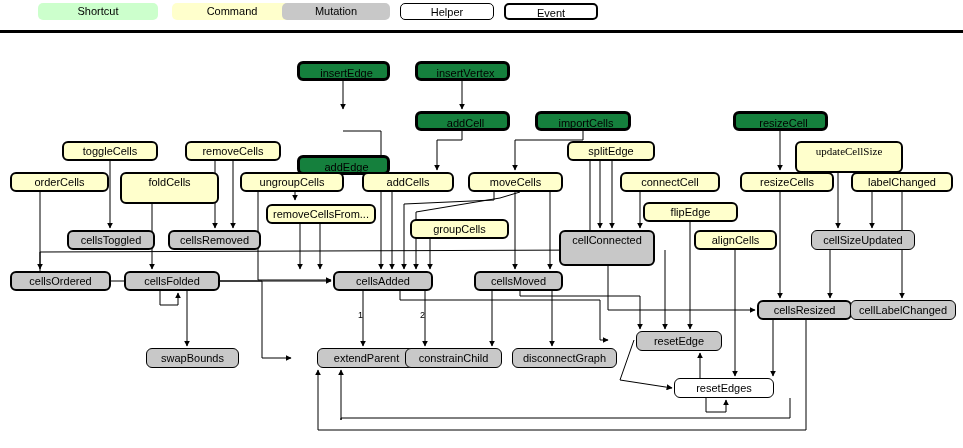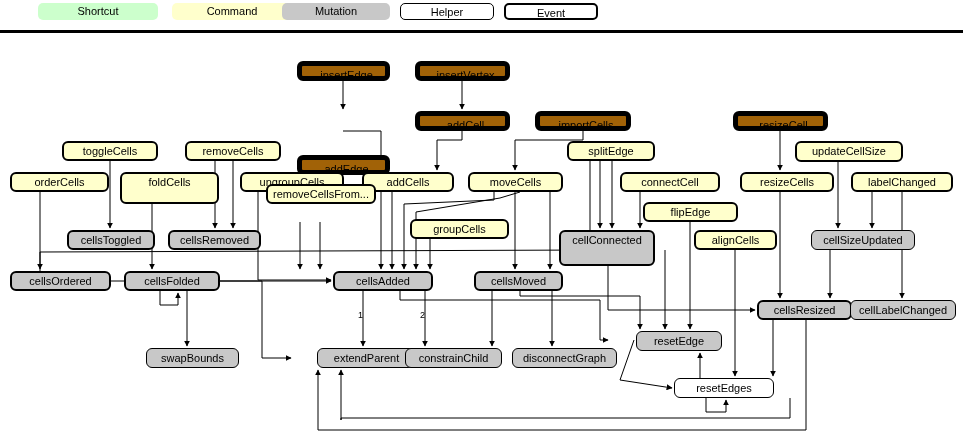--- a/index.html
+++ b/index.html
@@ -17,21 +17,21 @@
   .lg-event{background:#ffffff;border:2px solid #000;}
   #legend-rule{position:absolute;left:0;top:30px;width:963px;height:3px;background:#000;}
 
   
   #edges{position:absolute;left:0;top:0;width:963px;height:448px;}
 
   
   .node{position:absolute;height:20px;line-height:18px;text-align:center;
     font-size:11px;color:#000;box-sizing:border-box;border-radius:6px;
     white-space:nowrap;overflow:hidden;z-index:5;}
-  .n-shortcut{background:#a16207;border:5px solid #000000;padding-left:6px;}
+  .n-shortcut{background:#15803d;border:3px solid #000000;padding-left:6px;}
   .n-command{background:#ffffcc;border:2px solid #000;line-height:16px;}
   .n-mutation{background:#c8c8c8;border:1px solid #000;}
   .n-helper{background:#ffffff;border:1px solid #000;}
   .n-event{background:#c8c8c8;border:2px solid #000;line-height:16px;}
 
   .edge-label{position:absolute;font-size:9px;color:#000;z-index:6;}
 </style>
 </head>
 <body>
 
@@ -135,30 +135,30 @@
 
 <div class="node n-shortcut" style="left: 297px; top: 61px; width: 93px; height: 20px;">insertEdge</div>
     <div class="node n-shortcut" style="left: 415px; top: 61px; width: 95px; height: 20px;">insertVertex</div>
     <div class="node n-shortcut" style="left: 297px; top: 111px; width: 93px; height: 20px; margin-top: 44px;">addEdge</div>
     <div class="node n-shortcut" style="left: 415px; top: 111px; width: 95px; height: 20px;">addCell</div>
     <div class="node n-shortcut" style="left: 535px; top: 111px; width: 96px; height: 20px;">importCells</div>
     <div class="node n-shortcut" style="left: 733px; top: 111px; width: 95px; height: 20px;">resizeCell</div>
     <div class="node n-command" style="left: 62px; top: 141px; width: 96px; height: 20px;">toggleCells</div>
     <div class="node n-command" style="left: 185px; top: 141px; width: 96px; height: 20px;">removeCells</div>
     <div class="node n-command" style="left: 567px; top: 141px; width: 88px; height: 20px;">splitEdge</div>
-    <div class="node n-command" style="left: 795px; top: 141px; width: 108px; height: 21px;">updateCellSize</div>
+    <div class="node n-command" style="left: 795px; top: 141px; width: 108px; height: 32px; font-family: Liberation Serif, serif;">updateCellSize</div>
     <div class="node n-command" style="left: 10px; top: 172px; width: 99px; height: 20px;">orderCells</div>
     <div class="node n-command" style="left: 120px; top: 172px; width: 99px; height: 32px;">foldCells</div>
     <div class="node n-command" style="left: 240px; top: 172px; width: 104px; height: 20px;">ungroupCells</div>
     <div class="node n-command" style="left: 362px; top: 172px; width: 92px; height: 20px;">addCells</div>
     <div class="node n-command" style="left: 468px; top: 172px; width: 95px; height: 20px;">moveCells</div>
     <div class="node n-command" style="left: 620px; top: 172px; width: 100px; height: 20px;">connectCell</div>
     <div class="node n-command" style="left: 740px; top: 172px; width: 94px; height: 20px;">resizeCells</div>
     <div class="node n-command" style="left: 851px; top: 172px; width: 102px; height: 20px;">labelChanged</div>
-    <div class="node n-command" style="left: 266px; top: 184px; width: 110px; height: 20px;">removeCellsFrom...</div>
+    <div class="node n-command" style="left: 266px; top: 204px; width: 110px; height: 20px;">removeCellsFrom...</div>
     <div class="node n-command" style="left: 643px; top: 202px; width: 95px; height: 20px;">flipEdge</div>
     <div class="node n-event" style="left: 67px; top: 230px; width: 88px; height: 20px;">cellsToggled</div>
     <div class="node n-event" style="left: 168px; top: 230px; width: 93px; height: 20px;">cellsRemoved</div>
     <div class="node n-command" style="left: 410px; top: 219px; width: 99px; height: 20px;">groupCells</div>
     <div class="node n-event" style="left: 559px; top: 230px; width: 96px; height: 36px;">cellConnected</div>
     <div class="node n-command" style="left: 694px; top: 230px; width: 83px; height: 20px;">alignCells</div>
     <div class="node n-mutation" style="left: 811px; top: 230px; width: 104px; height: 20px;">cellSizeUpdated</div>
     <div class="node n-event" style="left: 10px; top: 271px; width: 101px; height: 20px;">cellsOrdered</div>
     <div class="node n-event" style="left: 124px; top: 271px; width: 96px; height: 20px;">cellsFolded</div>
     <div class="node n-event" style="left: 333px; top: 271px; width: 100px; height: 20px;">cellsAdded</div>

